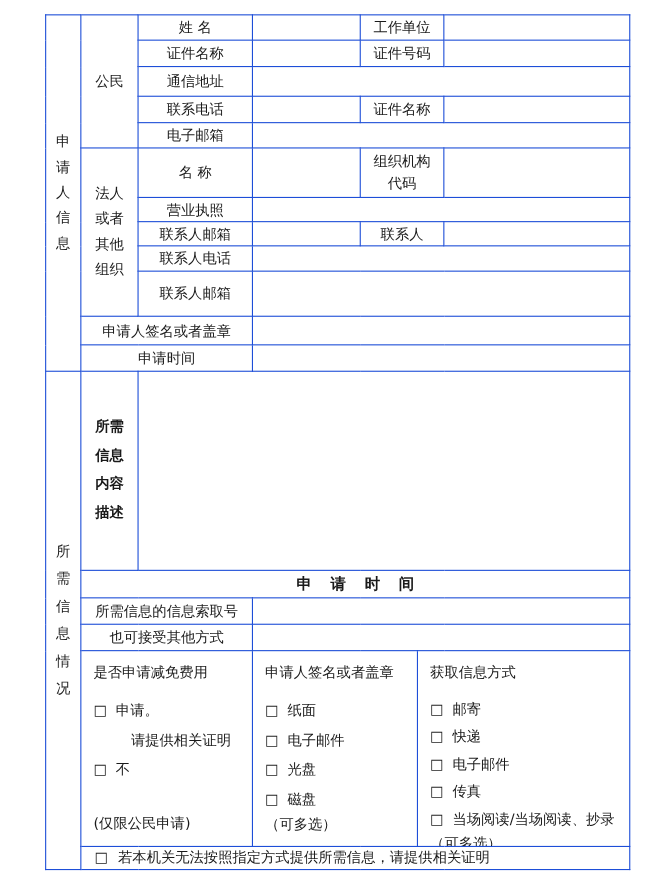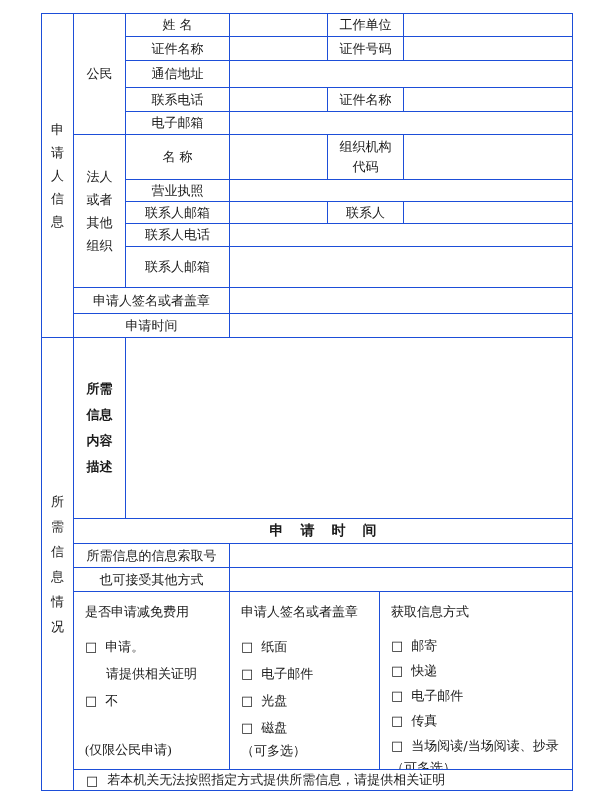--- a/index.html
+++ b/index.html
@@ -43,22 +43,22 @@
   }
   
   td.optcol-td { vertical-align: top; text-align: left; }
   .optbox {
     display: flex; flex-direction: column;
     height: 176px;
     padding: 8px 6px 8px 11px;
   }
   .opt-head { line-height: 24px; margin-bottom: 9px; }
   .opt-item { display: flex; align-items: center; gap: 8px; line-height: 27px; }
-  .opt-note-indent { line-height: 27px; padding-left: 21px; }
-  .opt-foot { margin-top: auto; line-height: 20px; font-family: Liberation Serif, serif; }
+  .opt-note-indent { line-height: 27px; padding-left: 21px; text-align: center; }
+  .opt-foot { margin-top: auto; line-height: 20px; }
   .cb { display: inline-block; font-size: 13px; line-height: 1; }
   
   .fallback {
     display: flex; align-items: center; gap: 9px;
     padding-left: 12px; text-align: left;
   }
   .obtain-items .opt-item { line-height: 25px; }
   .input-cell { background: #ffffff; }
 </style>
 </head>

